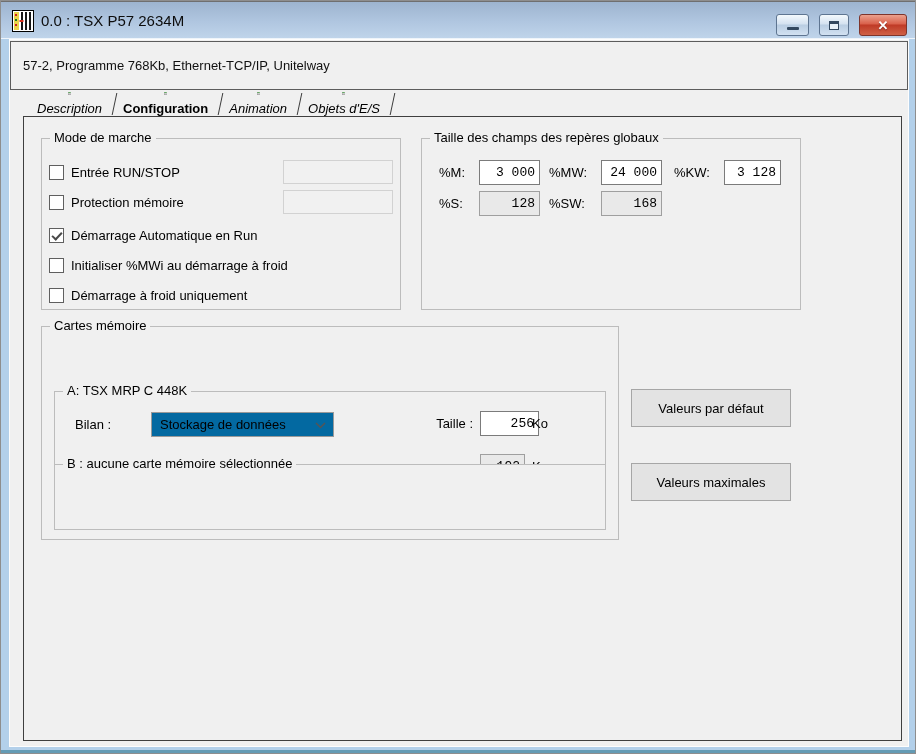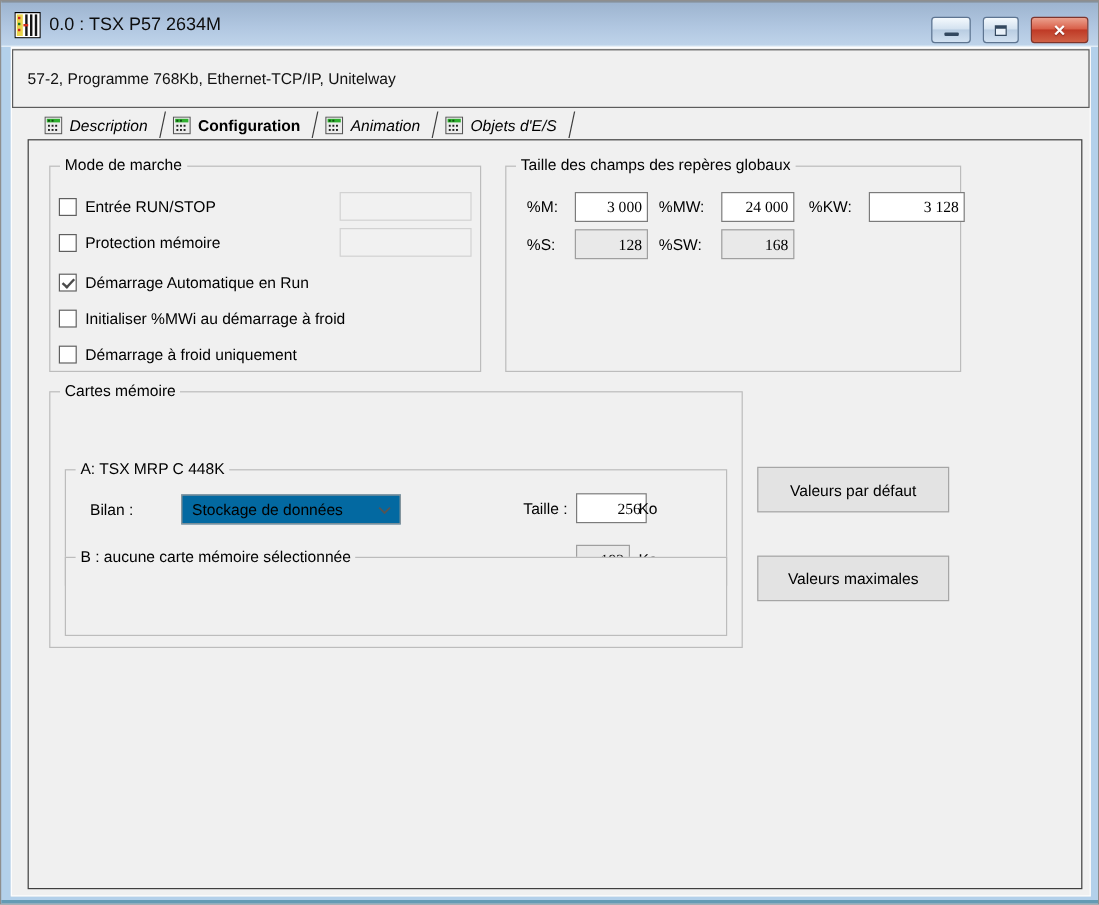--- a/index.html
+++ b/index.html
@@ -44,21 +44,21 @@
   .subtitle-bar {
     position:absolute; left:9px; top:40px; width:898px; height:49px;
     border:1px solid #5c5c5c; background:#f0f0f0;
     display:flex; align-items:center; padding-left:12px;
     font-size:13px; color:#111;
   }
   
   .tabstrip { position:absolute; left:28px; top:91px; height:24px; display:flex; align-items:center; }
   .tab {
     display:flex; align-items:center; gap:6px; height:24px; padding:0 12px 0 8px;
-    font-size:13px; font-style:italic; color:#000; cursor:default;
+    font-size:13px; font-style:italic; color:#000; cursor:default;flex-direction:column;
   }
   .tab.checked { font-style:normal; font-weight:bold; }
   .tab-sep { width:1px; height:22px; background:#3c3c3c; transform:skewX(-12deg); }
   .tabpanel {
     position:absolute; left:22px; top:115px; width:879px; height:625px;
     border:1px solid #3f3f3f; background:#f0f0f0;
   }
   
   .groupbox { position:absolute; border:1px solid #bcbcbc; background:#f0f0f0; }
   .groupbox > .grouplabel {
@@ -84,28 +84,28 @@
   .cb-label { font-size:13px; color:#000; white-space:nowrap; }
   .cb-1 { top:25px; } .cb-2 { top:55px; } .cb-3 { top:88px; } .cb-4 { top:118px; } .cb-5 { top:148px; }
   .ghost-field {
     position:absolute; left:241px; width:110px; height:24px;
     border:1px solid #d2d2d2; background:#f1f1f1;
   }
   .ghost-1 { top:21px; } .ghost-2 { top:51px; }
   
   .field-label { position:absolute; font-size:13px; color:#000; line-height:25px; white-space:nowrap; }
   .num-field {
-    position:absolute; height:25px; font-family:Liberation Serif, serif;
+    position:absolute; height:25px; font-family:Liberation Mono, monospace;
     font-size:13px; text-align:right; padding-right:4px; color:#000;
     border:1px solid #7b7b7b; background:#fff;
   }
   .num-field.dim { background:#e9e9e9; border-color:#9f9f9f; }
   .fl-m  { left:17px;  top:21px; } .fd-m  { left:57px;  top:21px; width:61px; }
   .fl-mw { left:127px; top:21px; } .fd-mw { left:179px; top:21px; width:61px; }
-  .fl-kw { left:252px; top:21px; } .fd-kw { left:302px; top:21px; width:80px; }
+  .fl-kw { left:252px; top:21px; } .fd-kw { left:302px; top:21px; width:57px; }
   .fl-s  { left:17px;  top:52px; } .fd-s  { left:57px;  top:52px; width:61px; }
   .fl-sw { left:127px; top:52px; } .fd-sw { left:179px; top:52px; width:61px; }
   
   .bilan-label { left:20px; top:20px; }
   .combo {
     position:absolute; left:96px; top:20px; width:183px; height:25px;
     border:1px solid #999; background:#0369a1;
     display:flex; align-items:center; font-size:13px; color:#000;
     padding-left:8px; cursor:default;
   }

